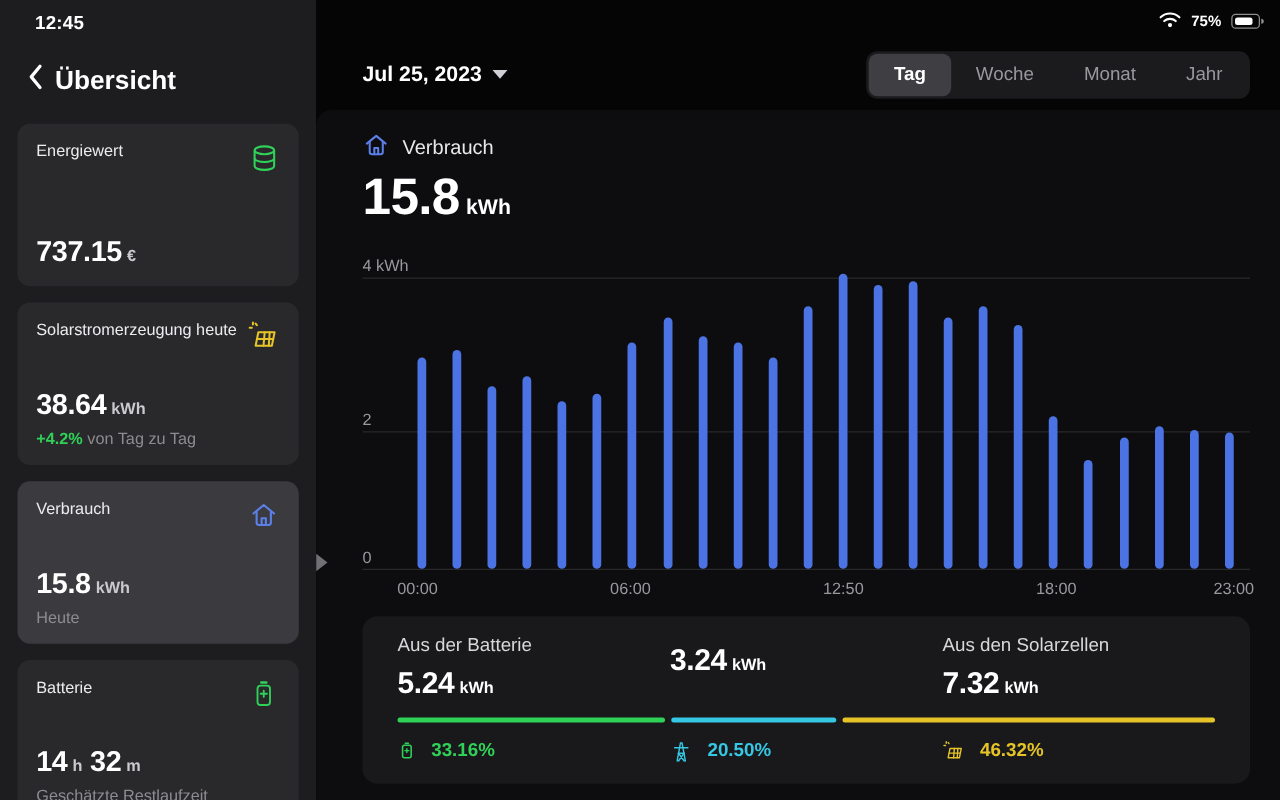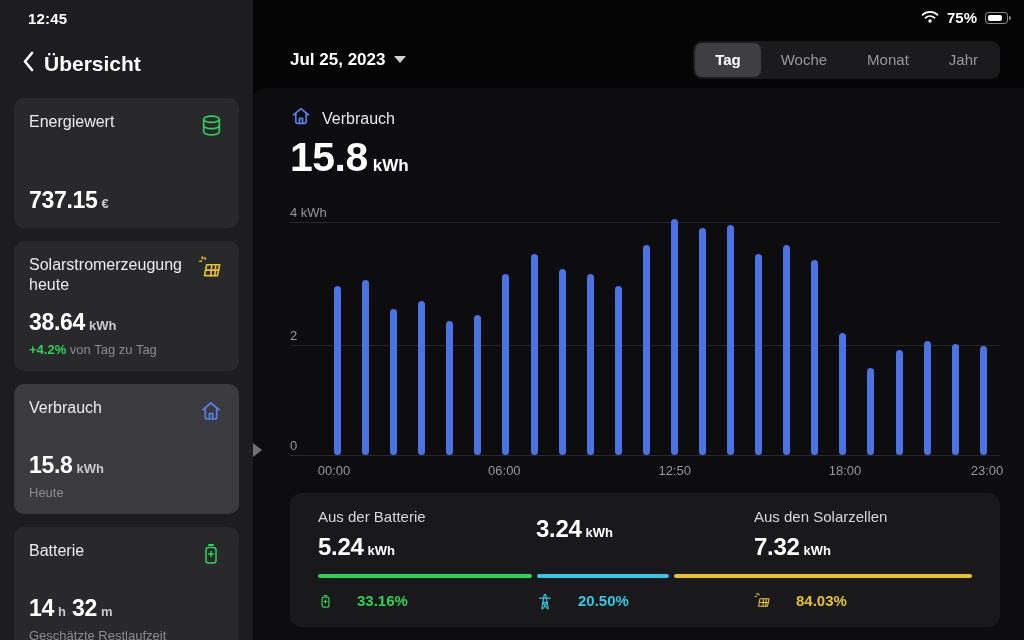--- a/index.html
+++ b/index.html
@@ -13,32 +13,32 @@
 
   
   .sidebar { position:absolute; left:0; top:0; width:253px; height:640px; background:#1d1d20; overflow:hidden; }
   .time { margin:10px 0 0 28px; font-size:15px; font-weight:700; letter-spacing:.2px; }
   .side-header { margin:23px 0 0 22px; display:flex; align-items:center; gap:10px; }
   .side-title { font-size:21px; font-weight:700; }
   .cards { margin:22px 14px 0; display:flex; flex-direction:column; gap:13px; }
   .card { background:#29292c; border-radius:10px; padding:14px 15px; min-height:130px; display:flex; flex-direction:column; }
   .card.selected { background:#3b3b3f; }
   .card-top { display:flex; justify-content:space-between; align-items:flex-start; gap:8px; }
-  .card-title { font-size:16px; color:#ececef; line-height:1.25; }
+  .card-title { font-size:13px; color:#ececef; line-height:1.25; }
   .card-icon { flex:none; width:26px; height:26px; display:flex; align-items:center; justify-content:center; }
   .card-bottom { margin-top:auto; }
   .card-value { font-size:23px; font-weight:700; letter-spacing:-.3px; }
   .card-value .unit { font-size:13px; font-weight:600; color:#c9c9ce; margin-left:4px; letter-spacing:0; }
   .card-sub { margin-top:5px; font-size:13px; color:#8c8c91; }
   .delta { font-weight:600; }
 
   
   .main { position:absolute; left:253px; top:0; right:0; bottom:0; background:#050506; }
   .panel { position:absolute; left:0; top:88px; right:0; bottom:0; background:#0d0d0f; border-top-left-radius:12px; }
-  .status-right { position:absolute; top:9px; right:16px; display:flex; align-items:center; gap:8px; font-size:15px; font-weight:600; }
+  .status-right { position:absolute; top:9px; right:16px; display:flex; align-items:center; gap:8px; font-size:12px; font-weight:600; }
   .batt { position:relative; width:23px; height:11.5px; border:1px solid rgba(255,255,255,.55); border-radius:3.5px; display:inline-block; }
   .batt::after { content:""; position:absolute; right:-4px; top:2.5px; width:2px; height:4.5px; background:rgba(255,255,255,.55); border-radius:0 2px 2px 0; }
   .batt-fill { position:absolute; left:1.5px; top:1.5px; bottom:1.5px; width:70%; background:#fff; border-radius:2px; }
 
   .header-row { position:absolute; top:41px; left:37px; right:24px; display:flex; justify-content:space-between; align-items:center; }
   .date-picker { display:flex; align-items:center; gap:9px; font-size:17px; font-weight:600;justify-content:flex-end; }
   .caret-down { width:0; height:0; border-left:6px solid transparent; border-right:6px solid transparent; border-top:7px solid #d0d0d4; }
   .tabs { display:flex; background:#1b1b1e; border-radius:9px; padding:2px; }
   .tab { padding:8px 20px; font-size:15px; color:#98989d; border-radius:7px; font-weight:500; }
   .tab.selected { background:#3e3e43; color:#fff; font-weight:600; }
@@ -60,21 +60,21 @@
 
   
   .summary { position:absolute; left:37px; right:24px; top:493px; height:134px; background:#19191c; border-radius:12px; padding:15px 28px; }
   .sum-cols { display:grid; grid-template-columns:1fr 1fr 1fr; }
   .sum-label { font-size:15px; color:#d8d8db; }
   .sum-value { margin-top:7px; font-size:24px; font-weight:700; letter-spacing:-.3px; }
   .sum-value .unit { font-size:13px; font-weight:600; margin-left:4px; letter-spacing:0; }
   .stack-bar { display:flex; gap:5px; margin-top:12px; }
   .stack-seg { height:4px; border-radius:2px; }
   .percent-row { display:grid; grid-template-columns:1fr 1fr 1fr; margin-top:14px; }
-  .percent { display:flex; align-items:flex-end; gap:24px; font-size:15px; font-weight:600; }
+  .percent { display:flex; align-items:flex-start; gap:12px; font-size:15px; font-weight:600; }
   .p-icon { display:flex; align-items:center; }
 
   .handle { position:absolute; left:253px; top:443px; width:0; height:0; border-top:7px solid transparent; border-bottom:7px solid transparent; border-left:9px solid #707075; }
 </style>
 </head>
 <body>
 
 <div class="sidebar">
   <div class="time">12:45</div>
 
@@ -287,19 +287,19 @@
         <span>20.50%</span>
       </div>
       <div class="percent" style="color: rgb(230, 196, 40);">
         <span class="p-icon">
           <svg width="18" height="18" viewBox="0 0 24 24" fill="none" stroke="currentColor" stroke-width="1.5" stroke-linecap="round" stroke-linejoin="round">
             <path d="M4 1.8V3.4M1.6 5.8h1.6M6 2.6l.9 1.2"></path>
             <path d="M8 9h12l-2 10H6z"></path>
             <path d="M12.7 9l-.9 10M16.4 9l-.7 10M7 14h12"></path>
           </svg>
         </span>
-        <span>84.03%</span>
+        <span>46.32%</span>
       </div>
     </div>
   </div>
 </div>
 
 <div class="handle"></div>
 
 </body></html>

